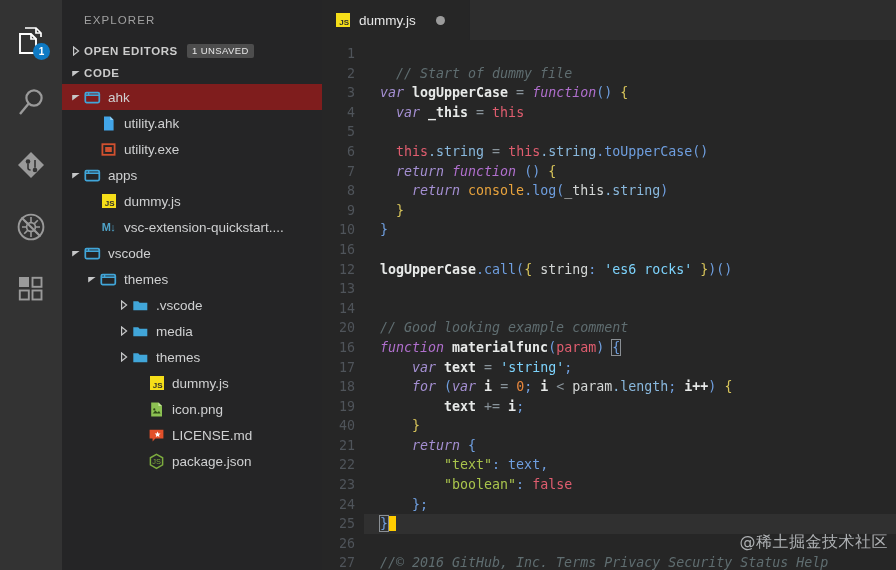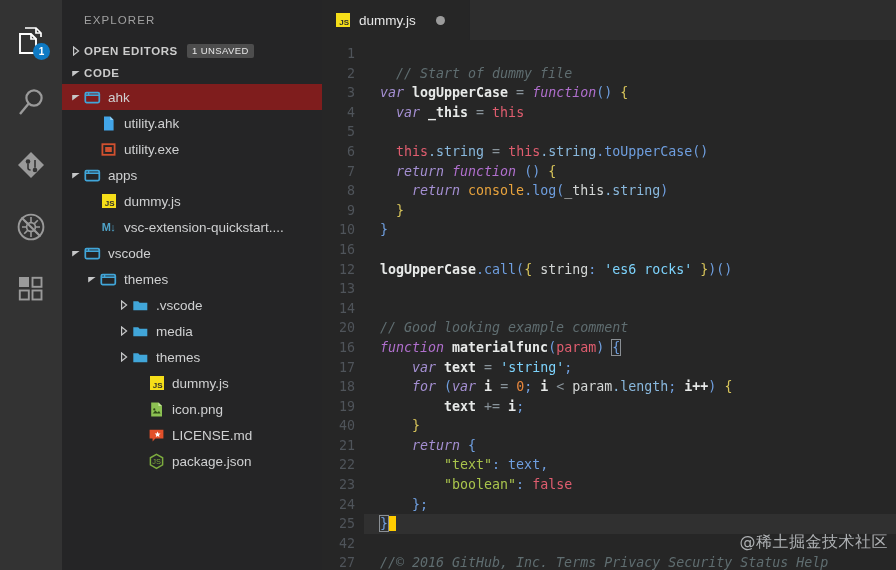--- a/index.html
+++ b/index.html
@@ -526,21 +526,21 @@
           <div class="ln">16</div>
           <div class="ln">17</div>
           <div class="ln">18</div>
           <div class="ln">19</div>
           <div class="ln">40</div>
           <div class="ln">21</div>
           <div class="ln">22</div>
           <div class="ln">23</div>
           <div class="ln">24</div>
           <div class="ln">25</div>
-          <div class="ln">42</div>
+          <div class="ln">26</div>
           <div class="ln">27</div>
         </div>
       <div id="code"><div class="line">&nbsp;</div><div class="line"><span class="c-plain">  </span><span class="c-comment">// Start of dummy file</span></div><div class="line"><span class="c-kw">var </span><span class="c-var">logUpperCase</span><span class="c-op"> = </span><span class="c-fnkw">function</span><span class="c-punc">()</span><span class="c-plain"> </span><span class="c-punc2">{</span></div><div class="line"><span class="c-plain">  </span><span class="c-kw">var </span><span class="c-var">_this</span><span class="c-op"> = </span><span class="c-this">this</span></div><div class="line">&nbsp;</div><div class="line"><span class="c-plain">  </span><span class="c-this">this</span><span class="c-prop">.string</span><span class="c-op"> = </span><span class="c-this">this</span><span class="c-prop">.string</span><span class="c-method">.toUpperCase</span><span class="c-punc">()</span></div><div class="line"><span class="c-plain">  </span><span class="c-kw">return </span><span class="c-fnkw">function</span><span class="c-plain"> </span><span class="c-punc">()</span><span class="c-plain"> </span><span class="c-punc2">{</span></div><div class="line"><span class="c-plain">    </span><span class="c-kw">return </span><span class="c-console">console</span><span class="c-method">.log</span><span class="c-punc">(</span><span class="c-plain">_this</span><span class="c-prop">.string</span><span class="c-punc">)</span></div><div class="line"><span class="c-plain">  </span><span class="c-punc2">}</span></div><div class="line"><span class="c-punc">}</span></div><div class="line">&nbsp;</div><div class="line"><span class="c-var">logUpperCase</span><span class="c-method">.call</span><span class="c-punc">(</span><span class="c-punc2">{</span><span class="c-plain"> string</span><span class="c-punc">: </span><span class="c-str">'es6 rocks'</span><span class="c-plain"> </span><span class="c-punc2">}</span><span class="c-punc">)()</span></div><div class="line">&nbsp;</div><div class="line">&nbsp;</div><div class="line"><span class="c-comment">// Good looking example comment</span></div><div class="line"><span class="c-fnkw">function </span><span class="c-var">materialfunc</span><span class="c-punc">(</span><span class="c-param">param</span><span class="c-punc">)</span><span class="c-plain"> </span><span class="c-punc bracket-match">{</span></div><div class="line"><span class="c-plain">    </span><span class="c-kw">var </span><span class="c-var">text</span><span class="c-op"> = </span><span class="c-str">'string'</span><span class="c-punc">;</span></div><div class="line"><span class="c-plain">    </span><span class="c-kw">for </span><span class="c-punc">(</span><span class="c-kw">var </span><span class="c-var">i</span><span class="c-op"> = </span><span class="c-num">0</span><span class="c-punc">; </span><span class="c-var">i</span><span class="c-op"> &lt; </span><span class="c-plain">param</span><span class="c-prop">.length</span><span class="c-punc">; </span><span class="c-var">i++</span><span class="c-punc">)</span><span class="c-plain"> </span><span class="c-punc2">{</span></div><div class="line"><span class="c-plain">        </span><span class="c-var">text</span><span class="c-op"> += </span><span class="c-var">i</span><span class="c-punc">;</span></div><div class="line"><span class="c-plain">    </span><span class="c-punc2">}</span></div><div class="line"><span class="c-plain">    </span><span class="c-kw">return </span><span class="c-punc">{</span></div><div class="line"><span class="c-plain">        </span><span class="c-key">"text"</span><span class="c-punc">: </span><span class="c-method">text</span><span class="c-punc">,</span></div><div class="line"><span class="c-plain">        </span><span class="c-key">"boolean"</span><span class="c-punc">: </span><span class="c-bool">false</span></div><div class="line"><span class="c-plain">    </span><span class="c-punc">}</span><span class="c-punc">;</span></div><div class="line active"><span class="c-punc bracket-match">}</span><span class="cursor-block"></span></div><div class="line">&nbsp;</div><div class="line"><span class="c-comment">//© 2016 GitHub, Inc. Terms Privacy Security Status Help</span></div></div>
     </div>
 
     <div id="watermark">@稀土掘金技术社区</div>
   </div>
 </div>
 
 </body></html>

